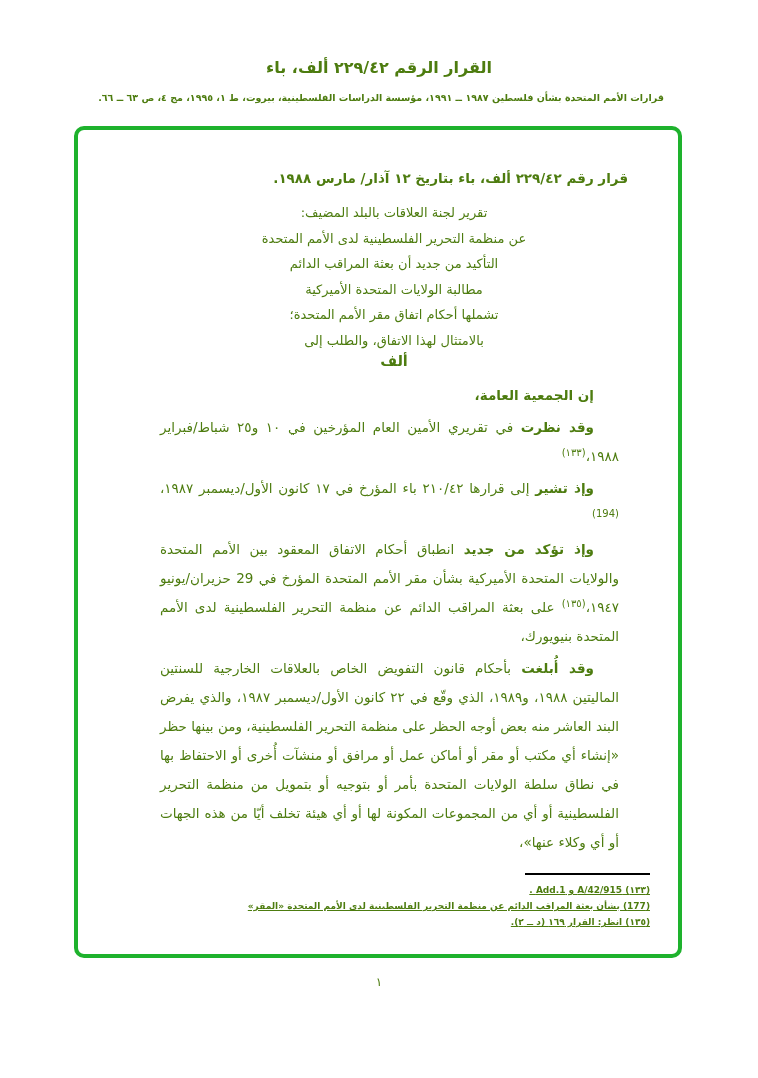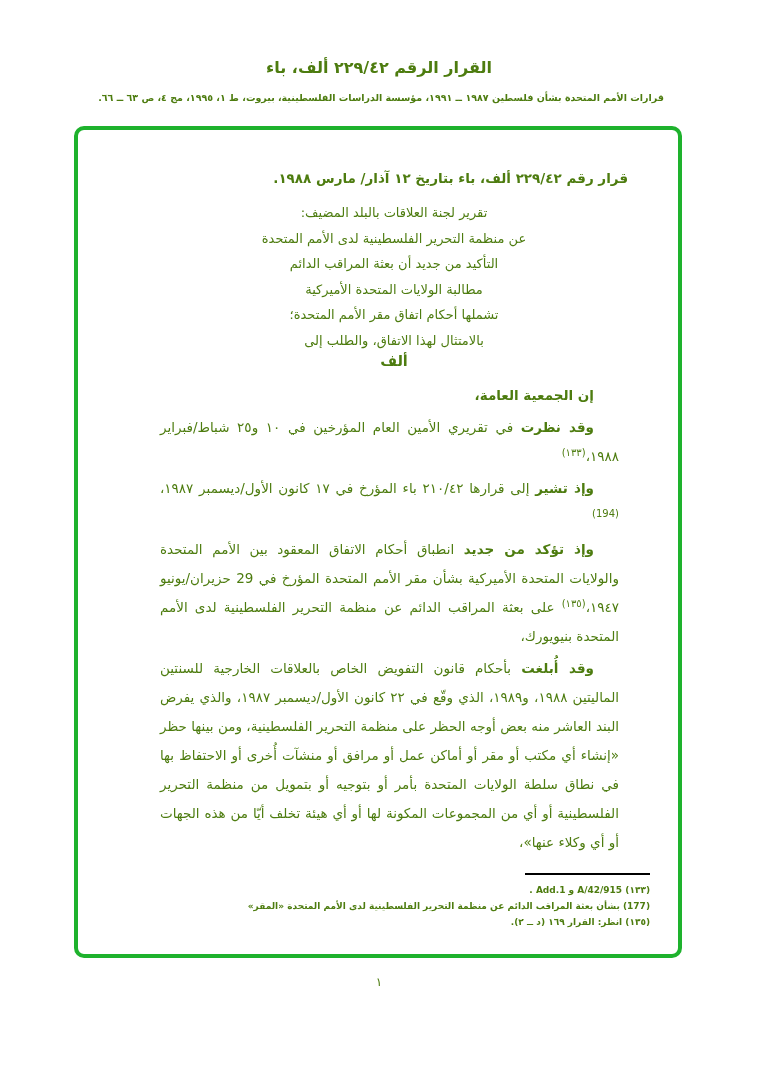--- a/index.html
+++ b/index.html
@@ -87,21 +87,21 @@
     margin-bottom: 7px;
     margin-left: auto; margin-right: -22px;
   }
   .footnotes {
     margin-right: -22px;
     text-align: right;
     font-size: 9px;
     font-weight: bold;
     line-height: 16px;
   }
-  .footnote-item { white-space: nowrap; }
+  .footnote-item { white-space: nowrap; text-decoration: underline; }
   .page-number {
     position: absolute;
     top: 975px; left: 0; right: 0;
     text-align: center;
     font-size: 12px;
   }
 </style>
 </head>
 <body>
 

